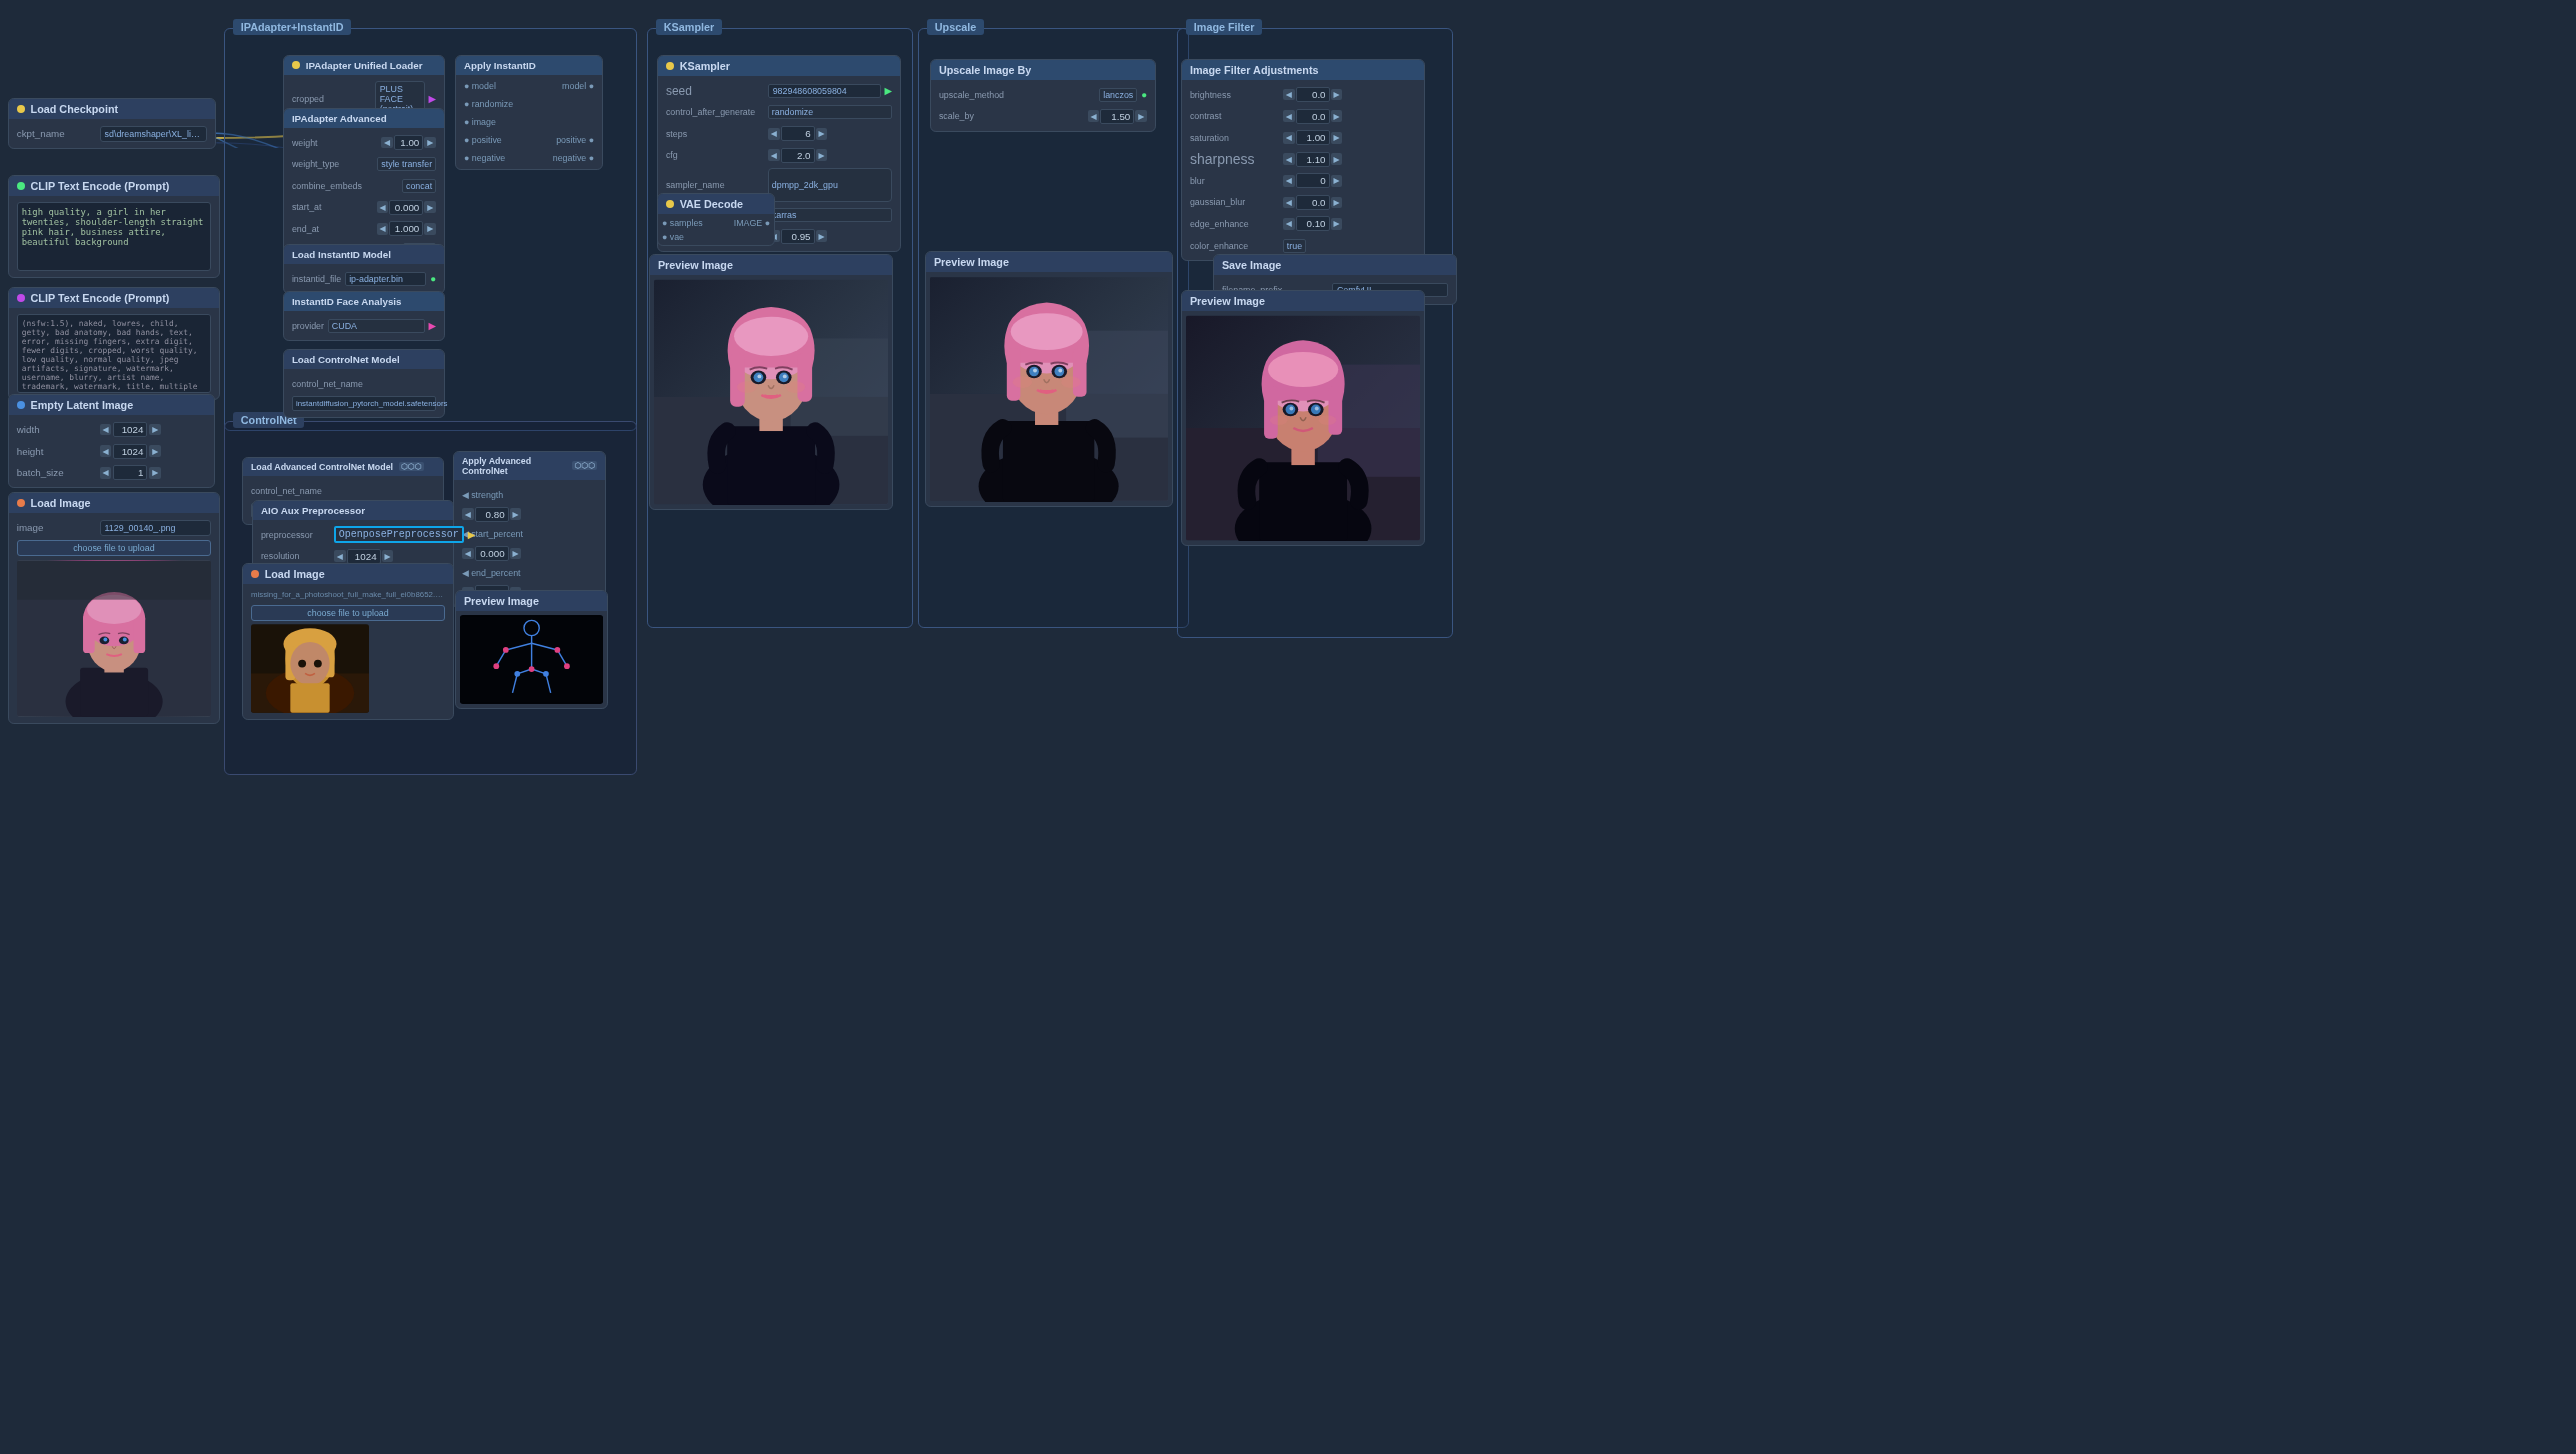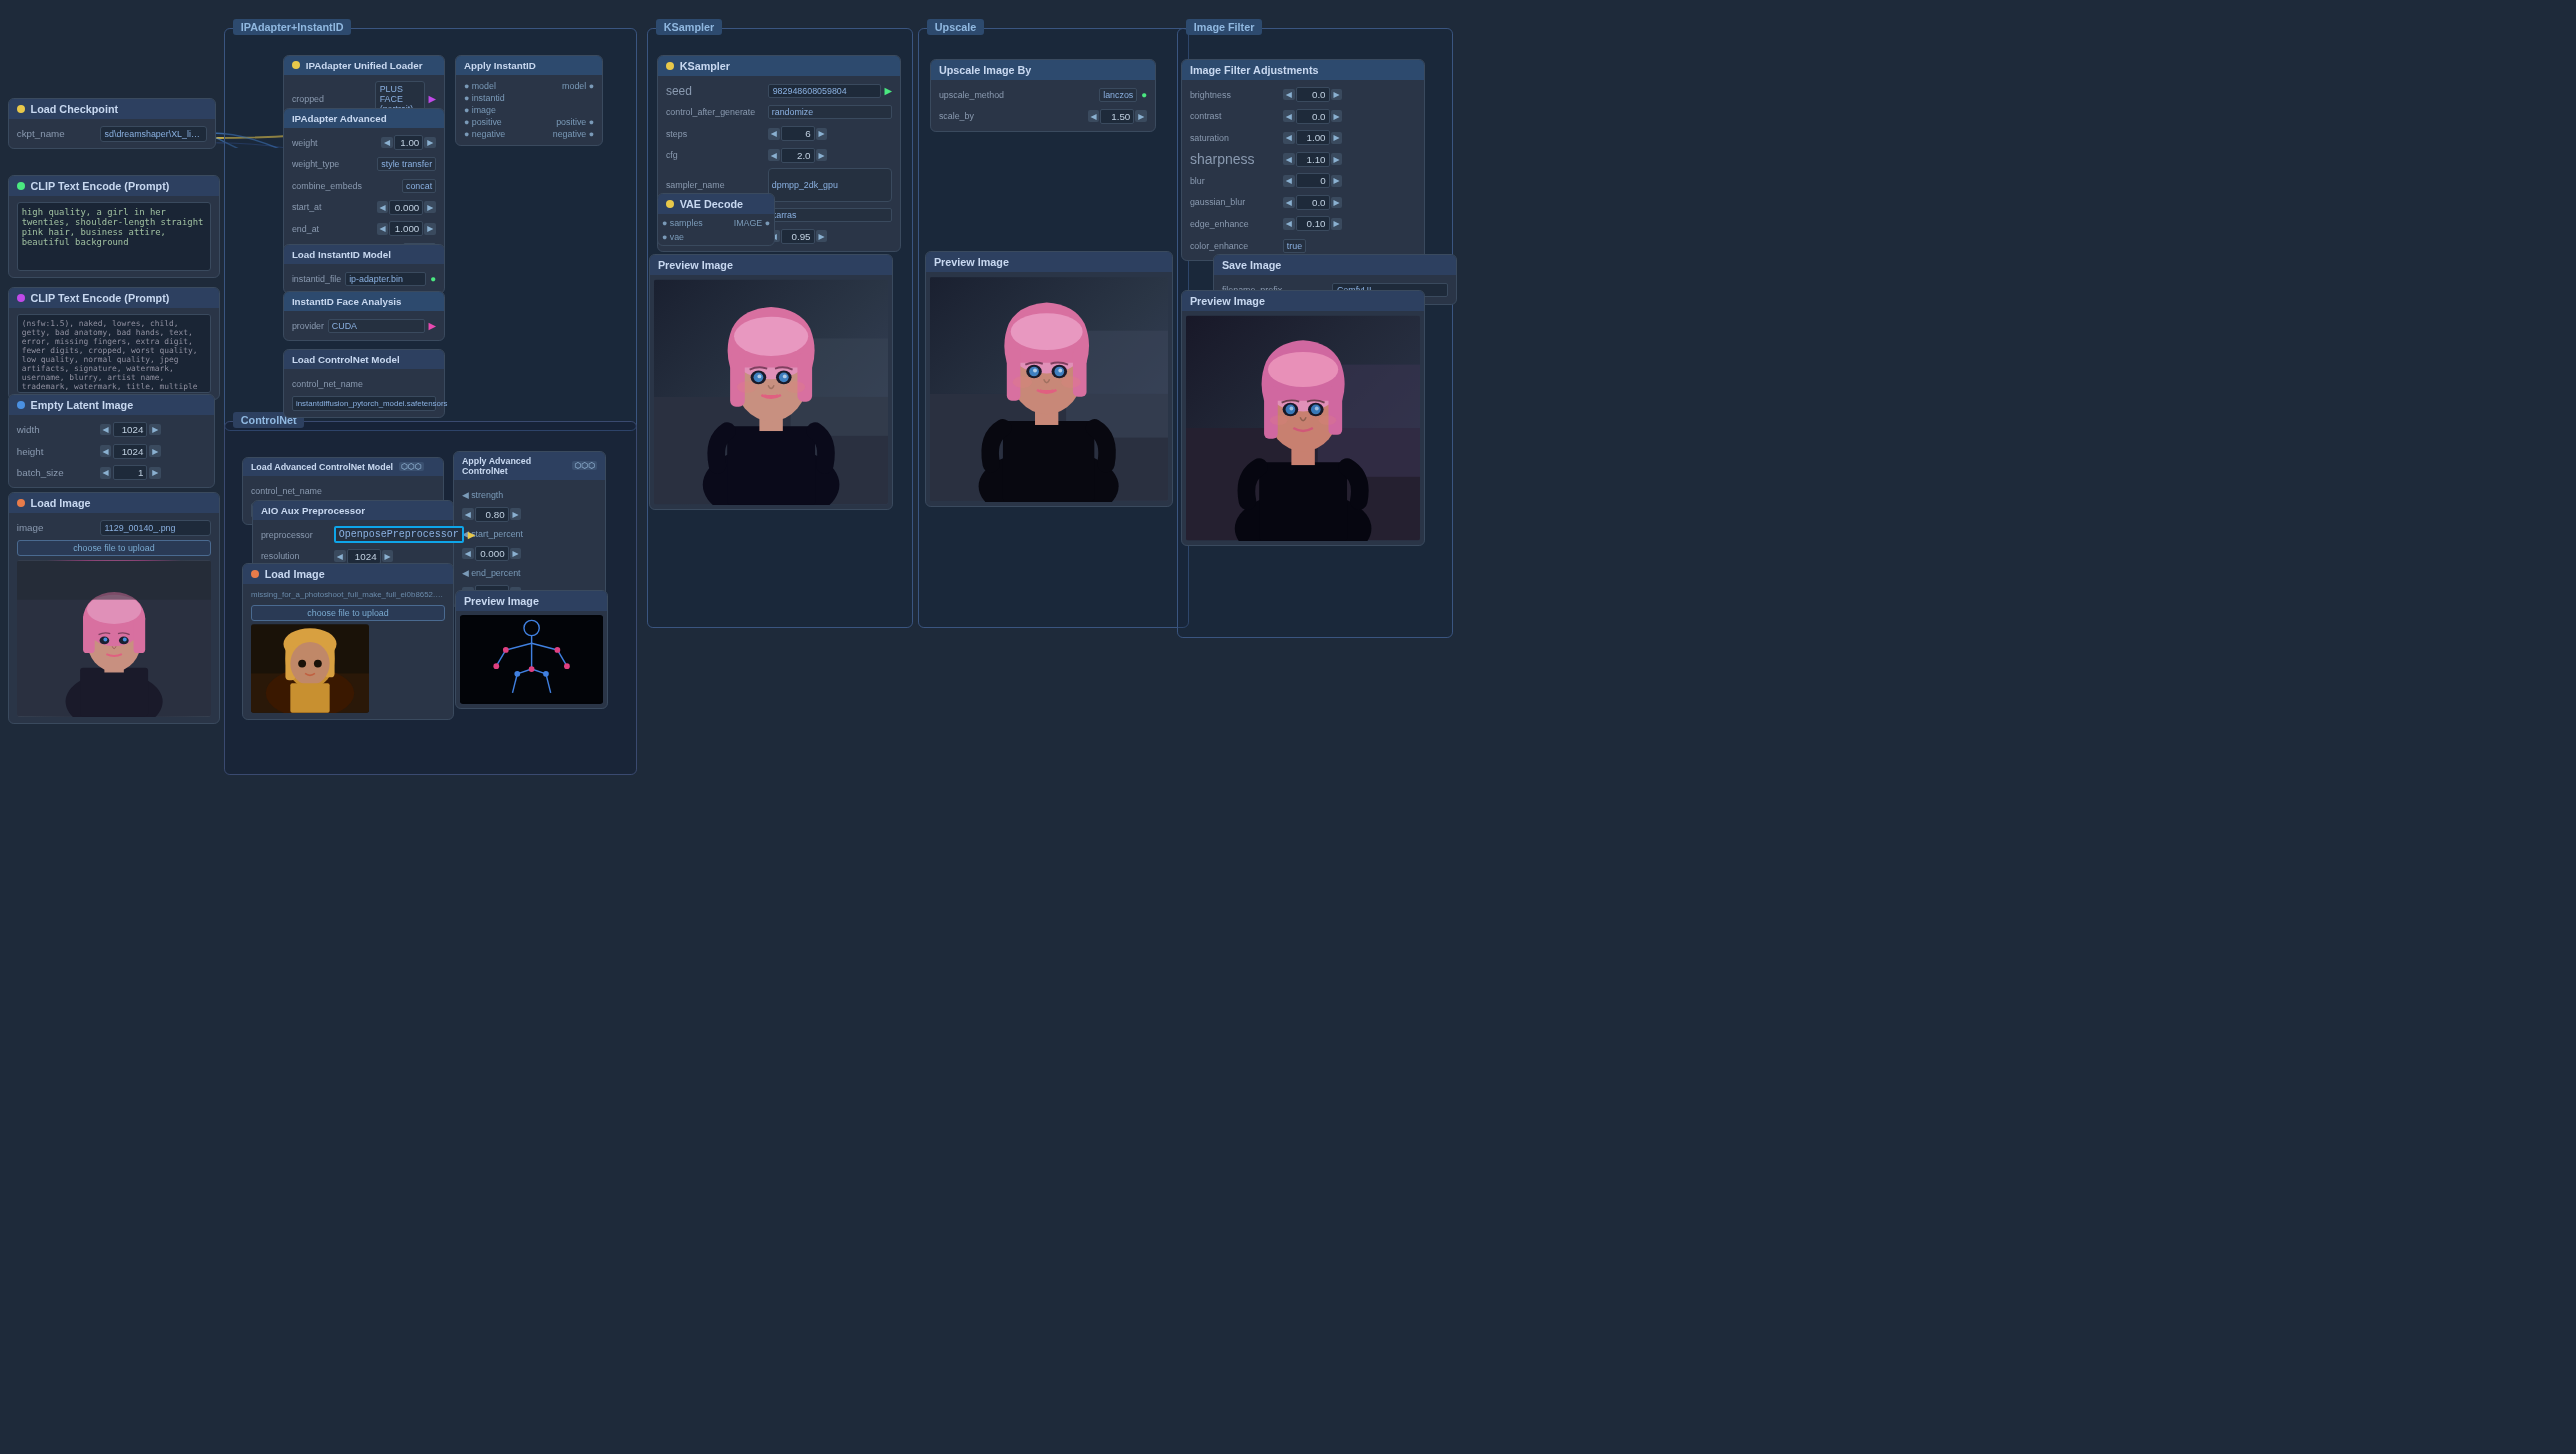--- a/index.html
+++ b/index.html
@@ -344,28 +344,28 @@
       <span style="color:#c04ae8; font-size:9.8px;">▶</span>
     </div>
   </div>
 </div>
 
 <div class="node" style="left:455px; top:55px; width:148px;">
   <div class="node-header ipadapter">
     <span style="font-size:9.8px;">Apply InstantID</span>
   </div>
   <div class="node-body" style="gap:2px;">
-    <div style="display:flex; flex-direction:column; gap:2px;">
+    <div style="display:flex; flex-direction:column; gap:8px;">
 
       <div style="display:flex; justify-content:space-between; align-items:center; font-size:8.9px; color:#7a9ab8;">
         <span>● model</span>
         <span>model ●</span>
       </div>
       <div style="display:flex; justify-content:space-between; align-items:center; font-size:8.9px; color:#7a9ab8;">
-        <span>● instantid</span>
+        <span>● randomize</span>
       </div>
       <div style="display:flex; justify-content:space-between; align-items:center; font-size:8.9px; color:#7a9ab8;">
         <span>● image</span>
       </div>
       <div style="display:flex; justify-content:space-between; align-items:center; font-size:8.9px; color:#7a9ab8;">
         <span>● positive</span>
         <span>positive ●</span>
       </div>
       <div style="display:flex; justify-content:space-between; align-items:center; font-size:8.9px; color:#7a9ab8;">
         <span>● negative</span>

